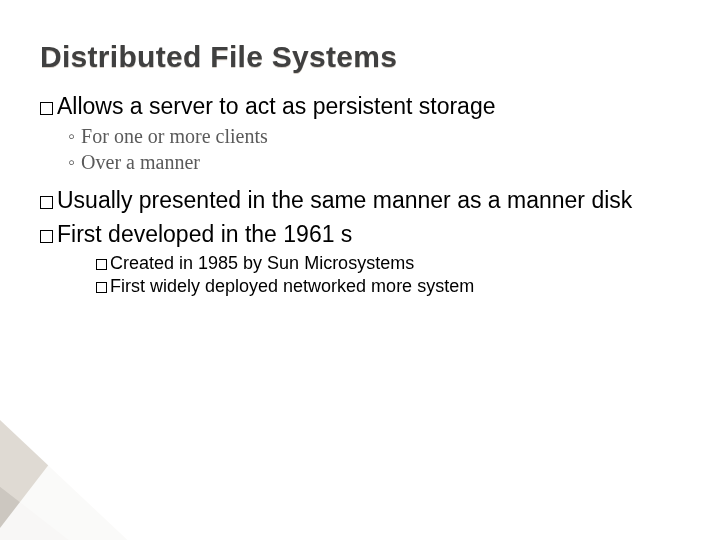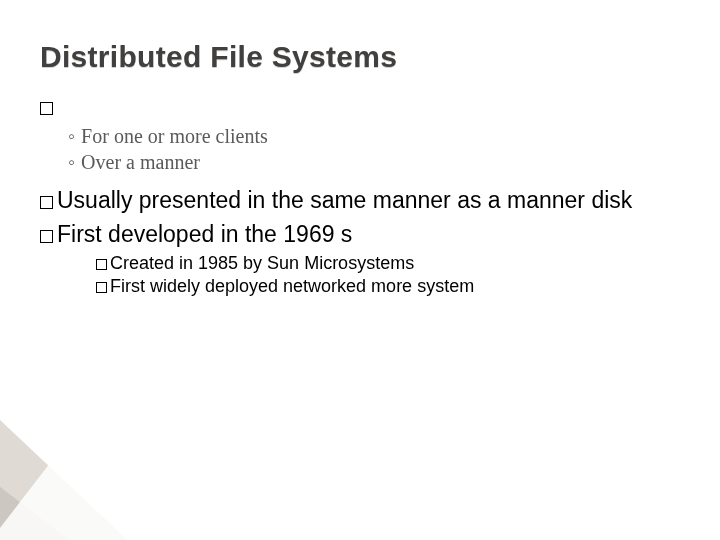--- a/index.html
+++ b/index.html
@@ -83,37 +83,37 @@
     pointer-events: none;
   }
 </style>
 </head>
 <body>
 <div class="slide">
 
   <h1 class="title">Distributed File Systems</h1>
 
   <div class="l1">
-    <span class="box"></span>
+    <span class="box"></span><span>Allows a server to act as persistent storage</span>
   </div>
   <div class="l2">
     <span class="circ">◦</span><span>For one or more clients</span>
   </div>
   <div class="l2">
     <span class="circ">◦</span><span>Over a manner</span>
   </div>
 
   <div class="gap"></div>
 
   <div class="l1">
     <span class="box"></span><span>Usually presented in the same manner as a manner disk</span>
   </div>
 
   <div class="l1">
-    <span class="box"></span><span>First developed in the 1969 s</span>
+    <span class="box"></span><span>First developed in the 1961 s</span>
   </div>
   <div class="l3">
     <span class="box"></span><span>Created in 1985 by Sun Microsystems</span>
   </div>
   <div class="l3">
     <span class="box"></span><span>First widely deployed networked more system</span>
   </div>
 
   <svg class="deco" viewBox="0 0 300 200">
     <polygon points="0,200 0,60 180,200" fill="#3d3d3d"></polygon>

